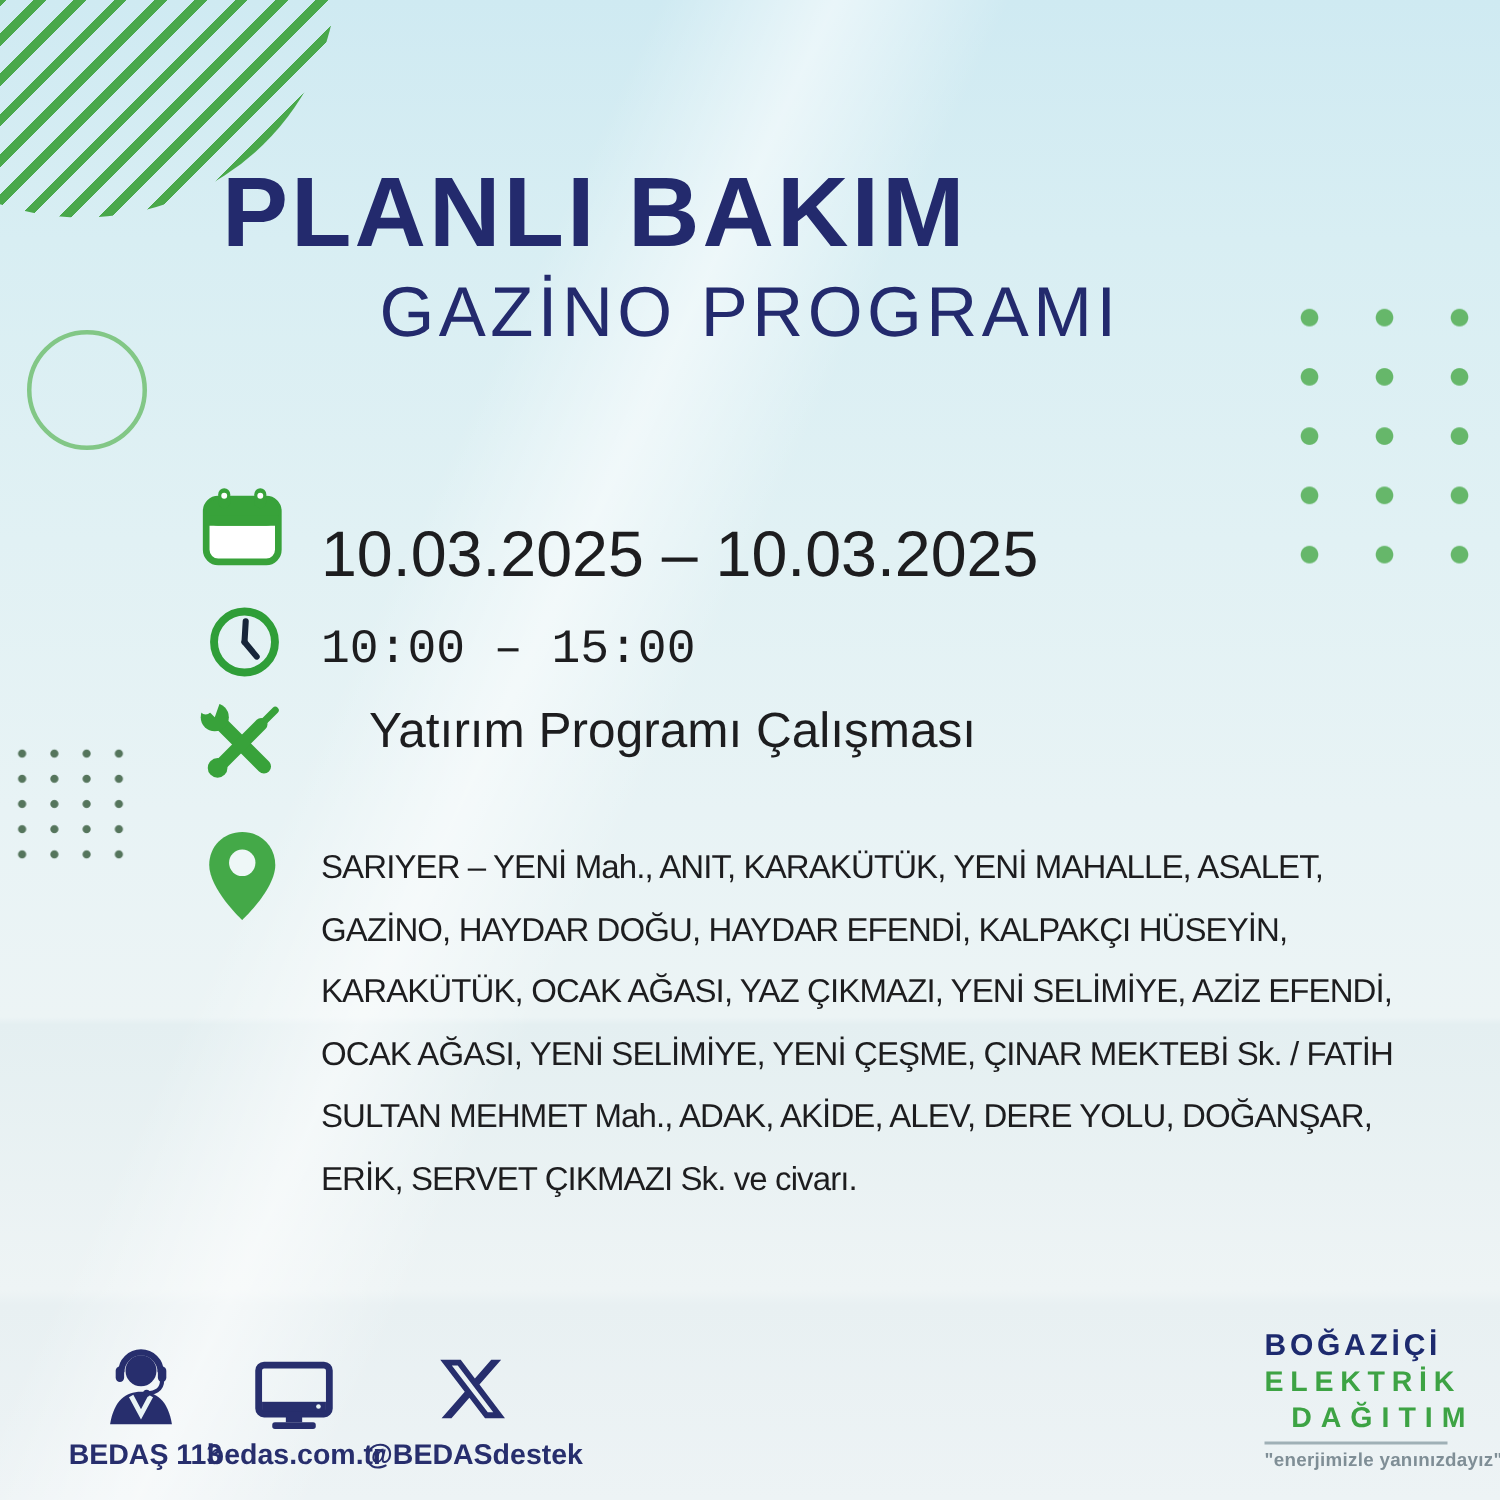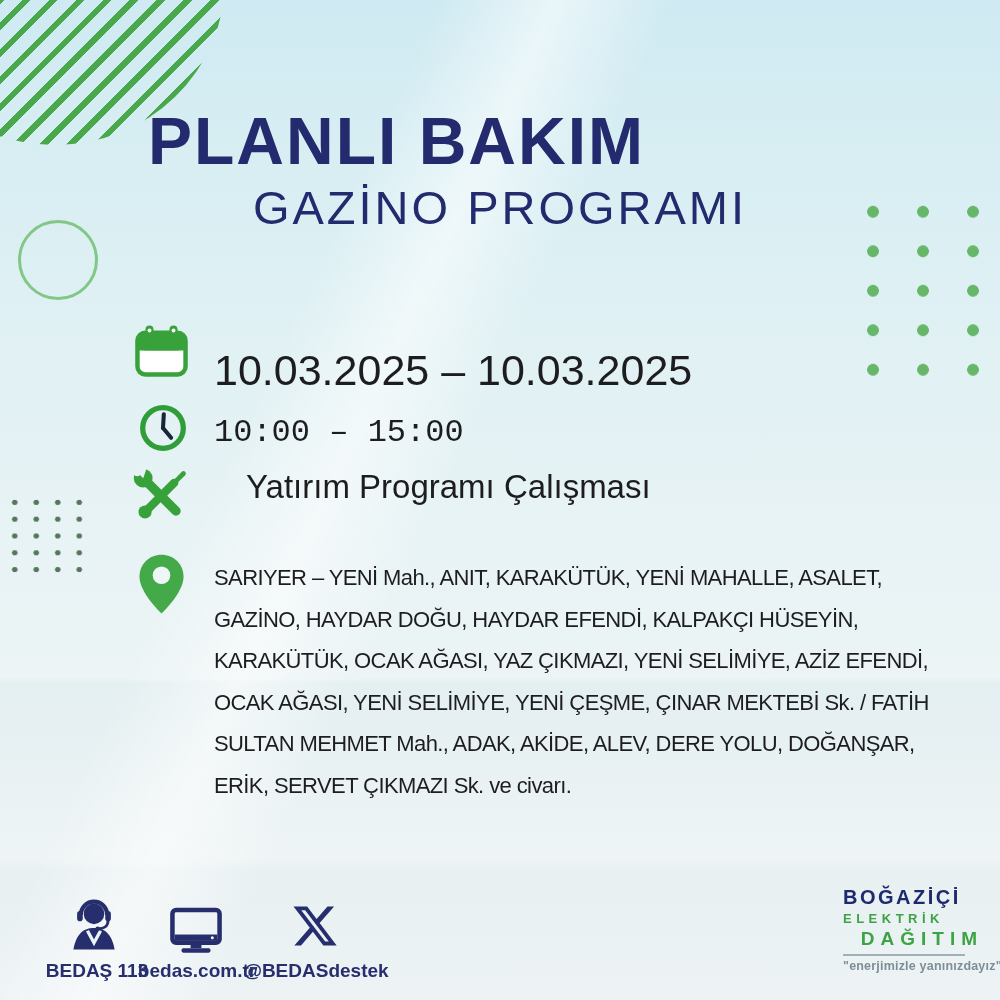--- a/index.html
+++ b/index.html
@@ -55,21 +55,21 @@
   .icon-monitor{left:167px;top:901px;}
   .icon-x{left:291px;top:902px;}
   .f-label{top:960px;font-size:19px;font-weight:700;color:#272e6d;white-space:nowrap;transform:translateX(-50%);}
   .f-label1{left:97px;}
   .f-label2{left:197px;}
   .f-label3{left:316px;}
 
   .logo{left:843px;top:886px;width:140px;}
   .logo div{white-space:nowrap;}
   .logo-l1{font-size:20px;font-weight:700;letter-spacing:2.5px;color:#1d2a6e;}
-  .logo-l2{font-size:13px;font-weight:800;letter-spacing:4.5px;color:#3da344;margin-top:2px;}
+  .logo-l2{font-size:19px;font-weight:800;letter-spacing:4.5px;color:#3da344;margin-top:2px;}
   .logo-l3{font-size:19px;font-weight:800;letter-spacing:6px;color:#3da344;margin-top:2px;text-align:right;}
   .logo-rule{width:122px;height:2px;background:#9fb0b6;margin-top:4px;}
   .logo-tag{font-size:12.5px;font-weight:600;color:#7f8e96;margin-top:3px;letter-spacing:0.2px;}
 </style>
 </head>
 <body>
 
 <div class="abs stripes"></div>
 <div class="abs ring"></div>
 <div class="abs dots-right"></div>

